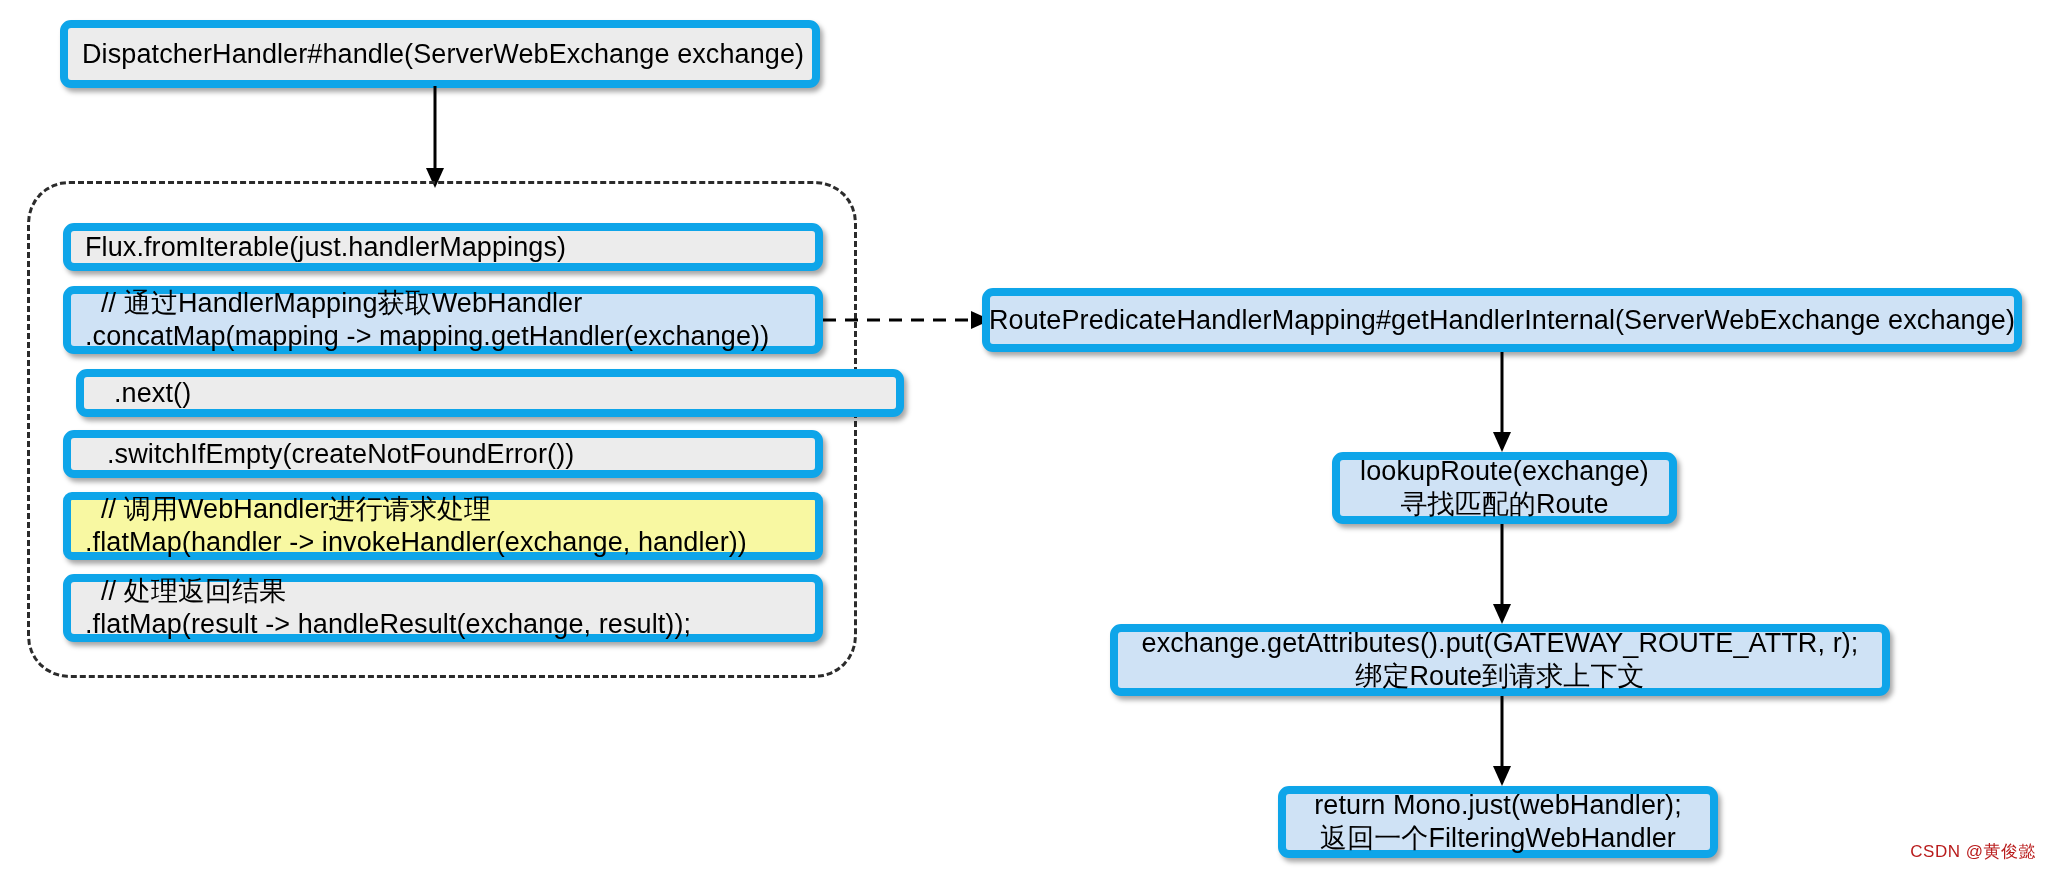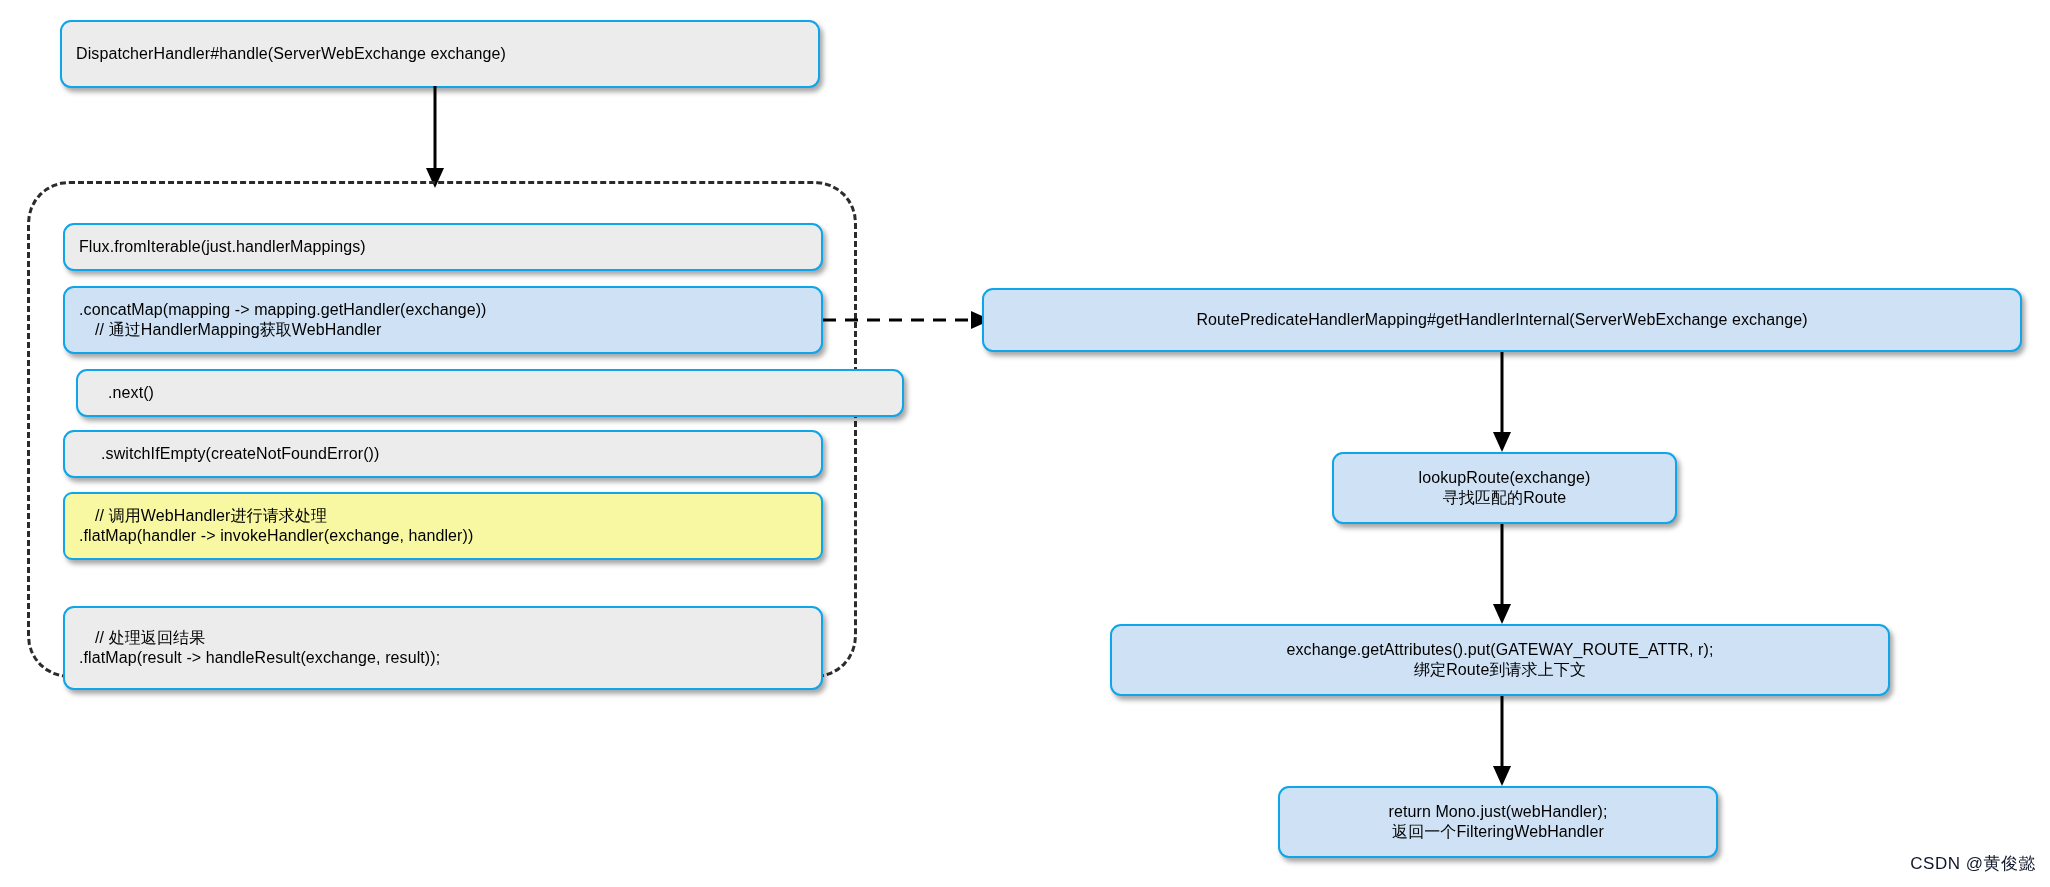--- a/index.html
+++ b/index.html
@@ -15,29 +15,29 @@
     width: 2050px;
     height: 887px;
     background: #ffffff;
     overflow: hidden;
   }
 
   
   .node {
     position: absolute;
     box-sizing: border-box;
-    border: 2px solid #0ea5e9;
+    border: 8px solid #0ea5e9;
     border-radius: 11px;
     background: #ececec;
     box-shadow: 3px 4px 5px rgba(0,0,0,0.35);
     display: flex;
     flex-direction: column;
     justify-content: center;
     color: #000000;
-    font-size: 16px;
+    font-size: 27px;
     line-height: 1.22;
     letter-spacing: 0.1px;
     white-space: pre;
   }
   .node.blue   { background: #cfe2f5; }
   .node.yellow { background: #f8f8a2; }
   .node.grey   { background: #ececec; }
 
   .node .line { display: block; }
 
@@ -68,23 +68,23 @@
   .conn {
     position: absolute;
     pointer-events: none;
   }
   .conn svg { display: block; overflow: visible; }
 
   
   .watermark {
     position: absolute;
     right: 14px;
-    bottom: 12px;
+    bottom: 24px;
     font-size: 17px;
-    color: #0f172a;
+    color: #b91c1c;
     font-family: "Liberation Sans", "DejaVu Sans", sans-serif;
     letter-spacing: 0.5px;
     user-select: none;
     text-align: right;
   }
 </style>
 </head>
 <body>
 
 <div id="canvas">
@@ -100,38 +100,38 @@
     </svg>
   </div>
 
   <div class="group-box" id="group-dispatcher-chain" style="left:27px; top:181px; width:830px; height:497px;"></div>
 
   <div class="node grey code" style="left:63px; top:223px; width:760px; height:48px;">
     <span class="line">Flux.fromIterable(just.handlerMappings)</span>
   </div>
 
   <div class="node blue code" id="node-concat-map" style="left:63px; top:286px; width:760px; height:68px;">
+    <span class="line indent">// 通过HandlerMapping获取WebHandler</span>
     <span class="line">.concatMap(mapping -&gt; mapping.getHandler(exchange))</span>
-    <span class="line indent">// 通过HandlerMapping获取WebHandler</span>
   </div>
 
   <div class="node grey code" style="left:76px; top:369px; width:828px; height:48px;">
     <span class="line indent">.next()</span>
   </div>
 
   <div class="node grey code" style="left:63px; top:430px; width:760px; height:48px;padding-left:20px;">
     <span class="line indent">.switchIfEmpty(createNotFoundError())</span>
   </div>
 
   <div class="node yellow code" style="left:63px; top:492px; width:760px; height:68px;border-radius:9px;">
     <span class="line indent">// 调用WebHandler进行请求处理</span>
     <span class="line">.flatMap(handler -&gt; invokeHandler(exchange, handler))</span>
   </div>
 
-  <div class="node grey code" style="left:63px; top:574px; width:760px; height:84px;margin-top:32px;">
+  <div class="node grey code" style="left:63px; top:574px; width:760px; height:68px;">
     <span class="line indent">// 处理返回结果</span>
     <span class="line">.flatMap(result -&gt; handleResult(exchange, result));</span>
   </div>
 
   <div class="conn" id="conn-concat-to-right" style="left:823px; top:305px; width:170px; height:30px;">
     <svg width="170" height="30" viewBox="0 0 170 30">
       <line x1="0" y1="15" x2="152" y2="15" stroke="#000" stroke-width="3" stroke-dasharray="13,9"></line>
       <polygon points="168,15 148,6 148,24" fill="#000"></polygon>
     </svg>
   </div>

